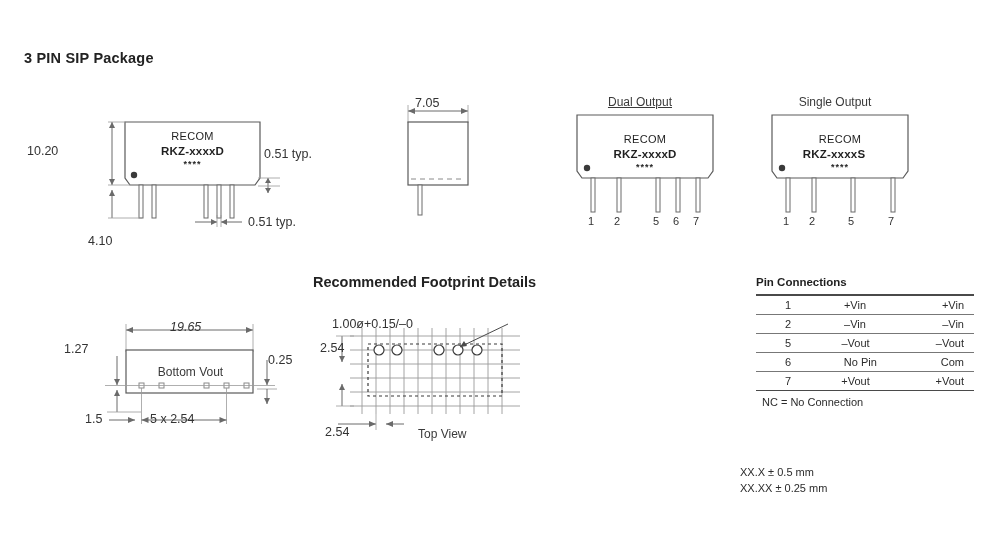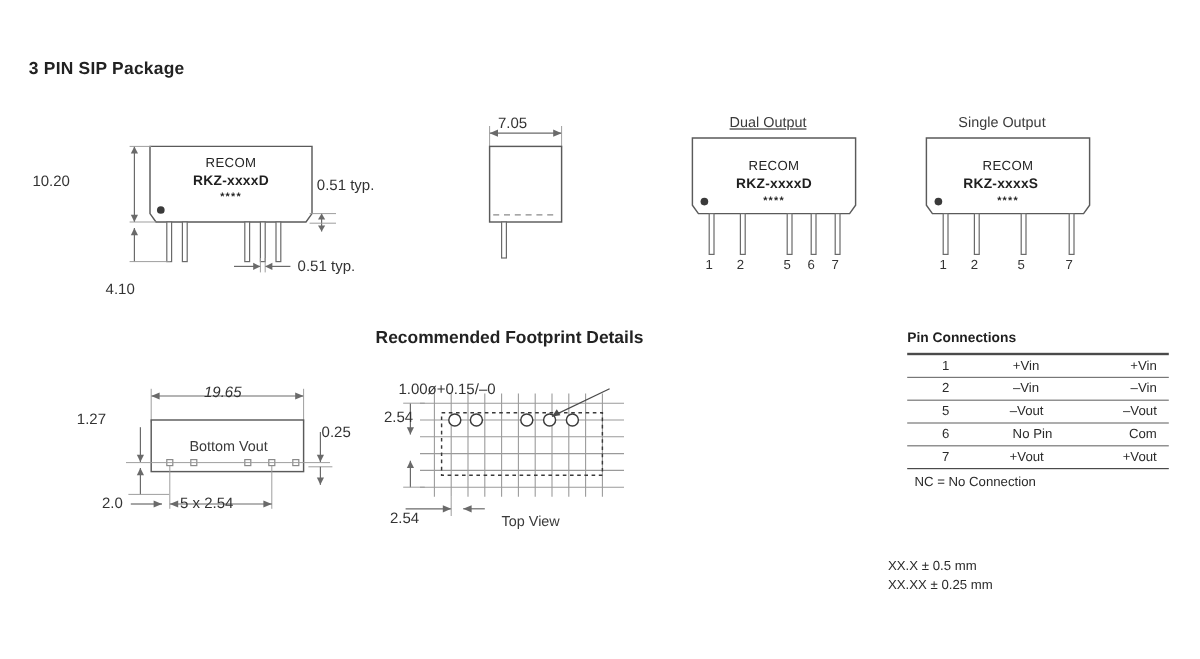--- a/index.html
+++ b/index.html
@@ -170,21 +170,21 @@
     <path d="M131.5,108 l-7,-3 l0,6 z" fill="#6a6a6a"></path>
 
     <line x1="14" y1="108" x2="40" y2="108" stroke="#6a6a6a" stroke-width="1"></line>
     <path d="M40,108 l-7,-3 l0,6 z" fill="#6a6a6a"></path>
   </svg>
 </div>
 <div class="abs dim" style="left:170px;top:320px;font-style:italic;">19.65</div>
 <div class="abs lbl txtc" style="left:128px;top:365px;width:125px;font-size:12px;">Bottom Vout</div>
 <div class="abs dim" style="left:28px;top:342px;margin-left:36px;">1.27</div>
 <div class="abs dim" style="left:268px;top:353px;">0.25</div>
-<div class="abs dim" style="left:85px;top:412px;">2.0</div>
+<div class="abs dim" style="left:85px;top:412px;">1.5</div>
 <div class="abs dim" style="left:150px;top:412px;">5 x 2.54</div>
 
 <div class="abs" style="left:320px;top:318px;width:220px;height:125px;">
   <svg width="220" height="125" viewBox="0 0 220 125">
 
     <g stroke="#9a9a9a" stroke-width="0.9">
       <line x1="30" y1="18" x2="200" y2="18"></line>
       <line x1="30" y1="32" x2="200" y2="32"></line>
       <line x1="30" y1="46" x2="200" y2="46"></line>
       <line x1="30" y1="60" x2="200" y2="60"></line>

